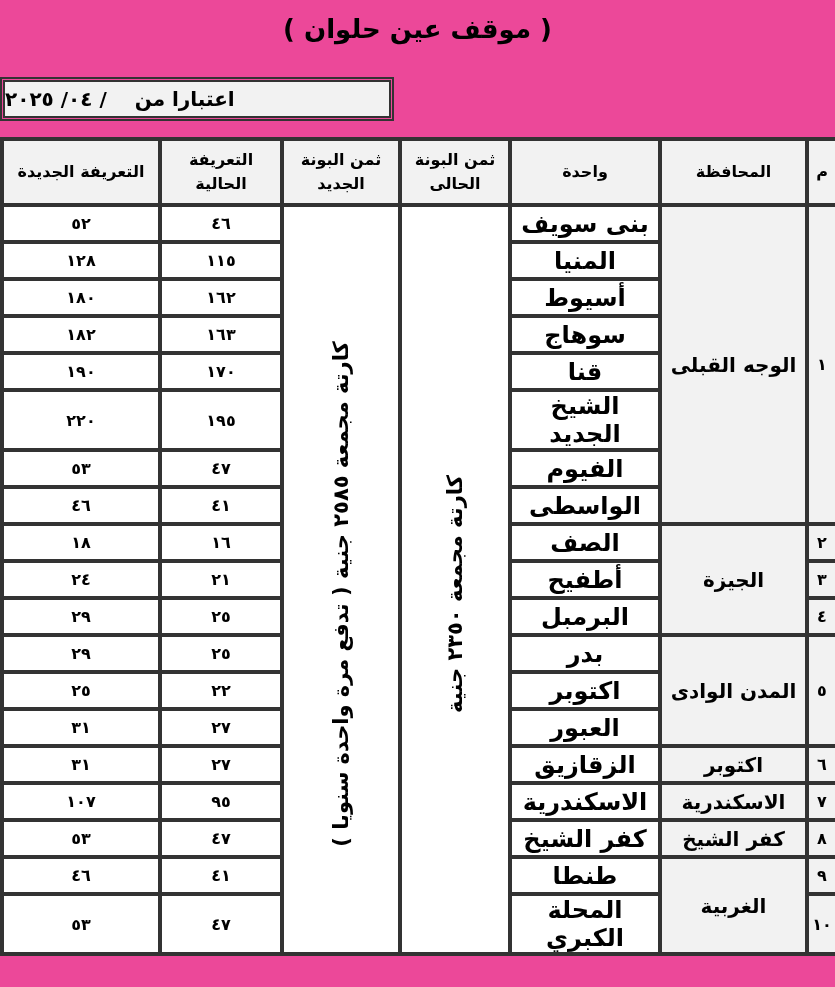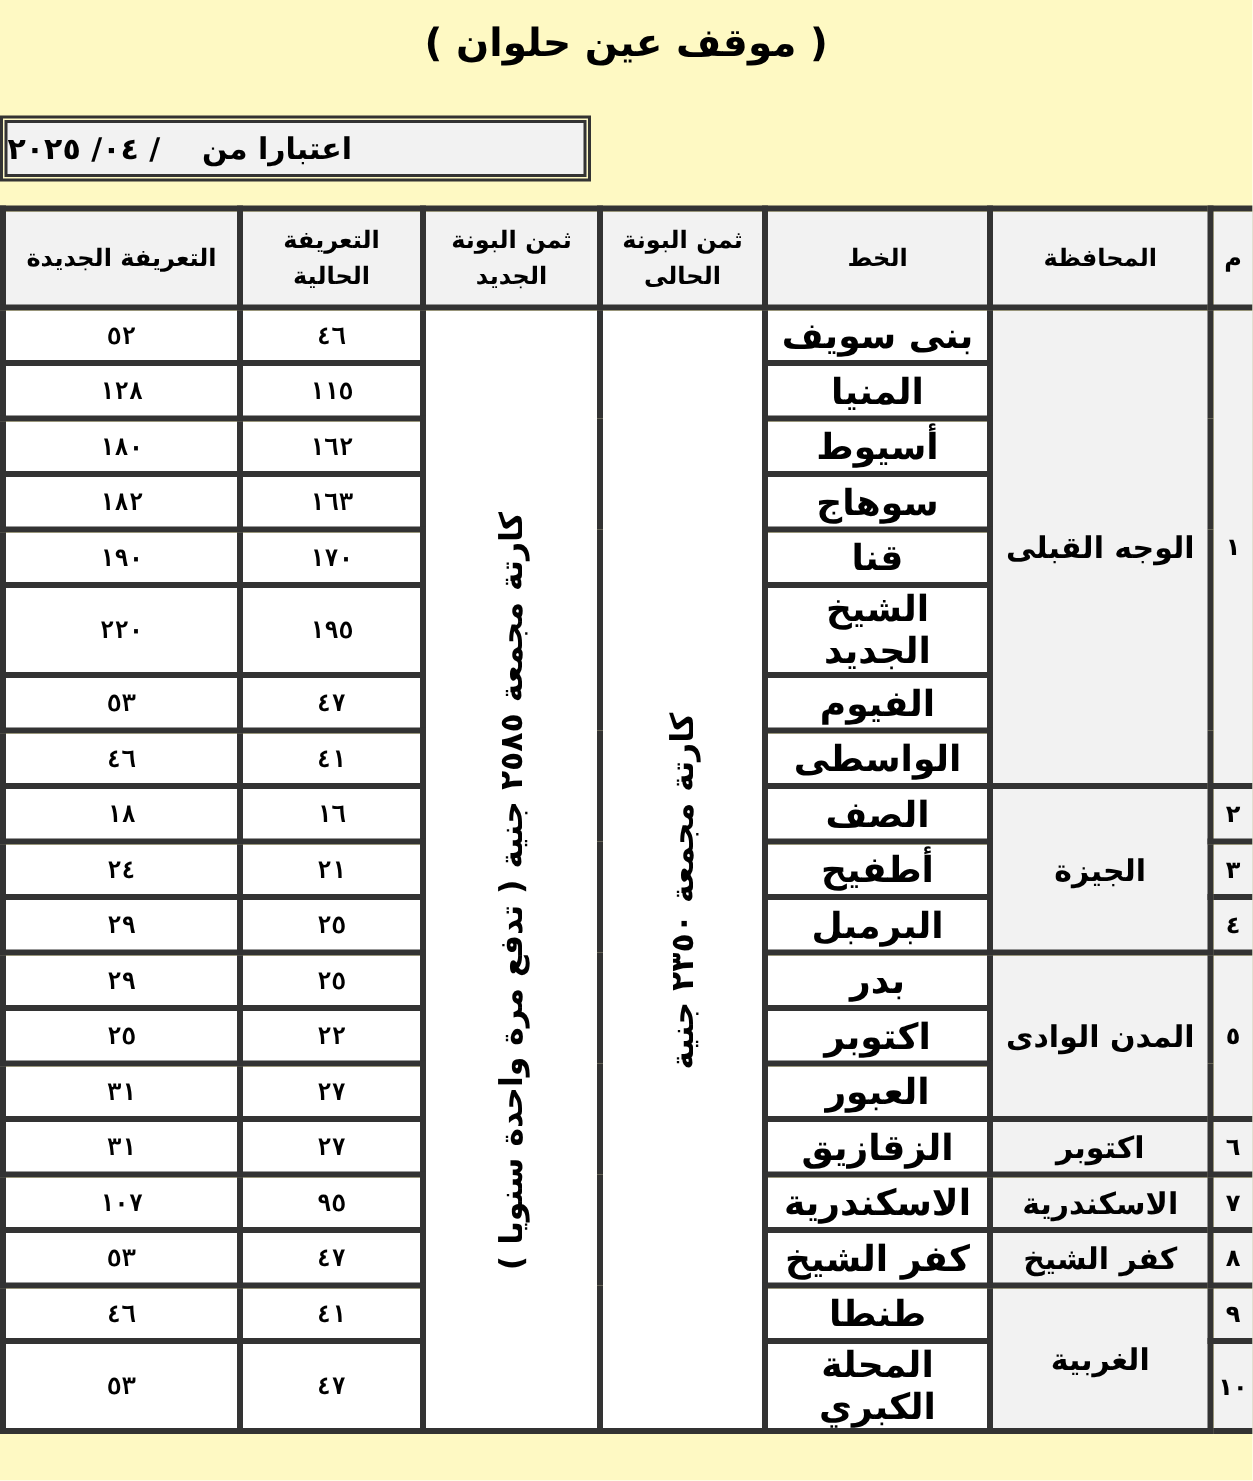--- a/index.html
+++ b/index.html
@@ -1,20 +1,20 @@
 <!DOCTYPE html>
 <html lang="ar"><head>
 <meta charset="utf-8">
 <style>
   html,body{margin:0;padding:0;background:#ffffff;}
   .page{
     position:relative;
     width:835px;height:987px;
     overflow:hidden;
-    background:#fef9c3;
+    background:#ec4899;
     font-family:"DejaVu Sans", sans-serif;
     color:#000;
   }
   .page-title{
     position:absolute;
     top:14px;left:0;right:0;
     text-align:center;
     font-size:26px;
     font-weight:bold;
     direction:rtl;
@@ -47,21 +47,21 @@
     vertical-align:middle;
     font-weight:bold;
     overflow:hidden;
   }
   .fare-table tr.hdr{height:66px;}
   .fare-table tr{height:37px;}
   th.hcell{background:#f2f2f2;font-size:16px;line-height:1.5;}
   td.num-cell{background:#f2f2f2;font-size:16px;}
   td.gov-cell{background:#f2f2f2;font-size:20px;}
   td.line-cell{background:#ffffff;font-size:24px;}
-  td.tariff-cell{background:#ffffff;font-size:16px;letter-spacing:3px;font-family:Liberation Mono, monospace;}
+  td.tariff-cell{background:#ffffff;font-size:16px;letter-spacing:3px;}
   td.coupon-cell{background:#ffffff;position:relative;}
   .vtext{
     position:absolute;
     top:52%;left:50%;
     transform:translate(-50%,-50%) rotate(-90deg);
     white-space:nowrap;
     direction:rtl;
     font-size:21px;
     font-weight:bold;
   }
@@ -85,21 +85,21 @@
       <col style="width:110px">
         <col style="width:118px">
         <col style="width:122px">
         <col style="width:158px">
     </colgroup>
 
     <tbody>
         <tr class="hdr">
       <th class="hcell">م</th>
       <th class="hcell">المحافظة</th>
-      <th class="hcell">الخط</th>
+      <th class="hcell">واحدة</th>
       <th class="hcell">
         <div>ثمن البونة</div>
         <div>الحالى</div>
       </th>
       <th class="hcell">
         <div>ثمن البونة</div>
         <div>الجديد</div>
       </th>
       <th class="hcell">التعريفة الحالية</th>
       <th class="hcell">التعريفة الجديدة</th>

